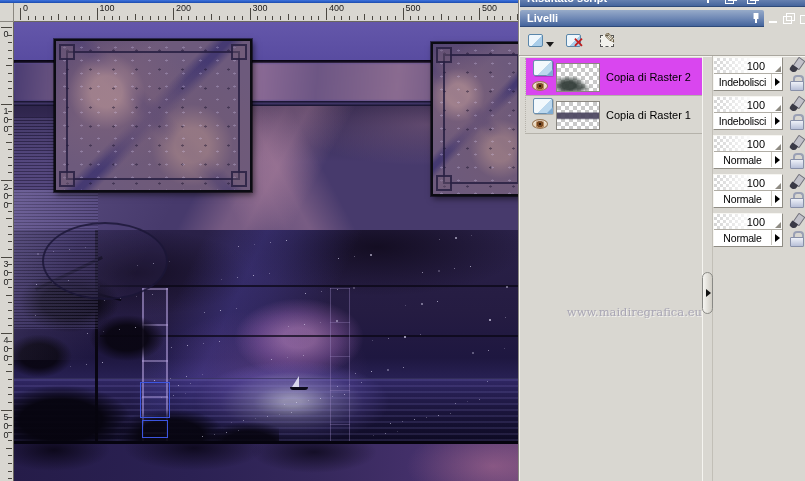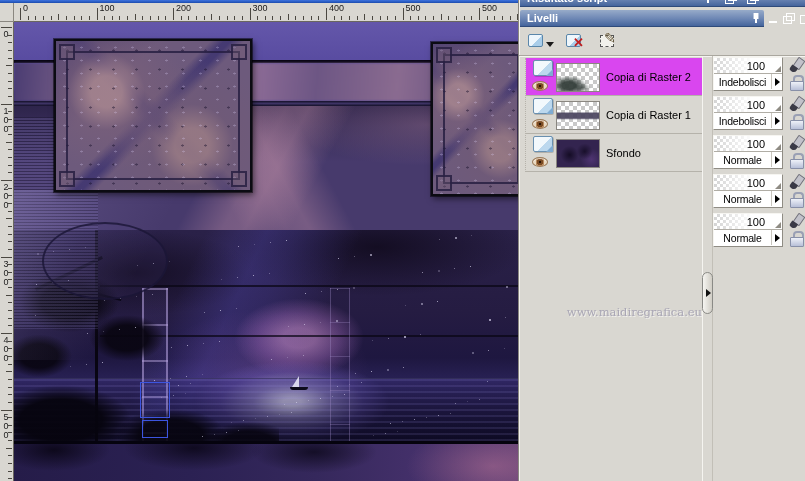--- a/index.html
+++ b/index.html
@@ -581,26 +581,20 @@
             <span class="eye"></span>
             <span class="thumb checker th-landscape"></span>
             <span class="lname">Copia di Raster 2</span>
           </div>
           <div class="layer-row">
             <span class="licon"></span>
             <span class="eye"></span>
             <span class="thumb checker th-band"></span>
             <span class="lname">Copia di Raster 1</span>
           </div>
-          <div class="layer-row">
-            <span class="licon"></span>
-            <span class="eye"></span>
-            <span class="thumb checker th-solid"></span>
-            <span class="lname">Sfondo</span>
-          </div>
         </div>
       <div class="splitter"></div>
       <div class="pill"></div>
       <div class="controls">
           <div class="grp" style="top: 1px;">
             <div class="op-field">
               <span class="op-val">100</span>
               <span class="op-corner"></span>
             </div>
             <div class="blend-field">

